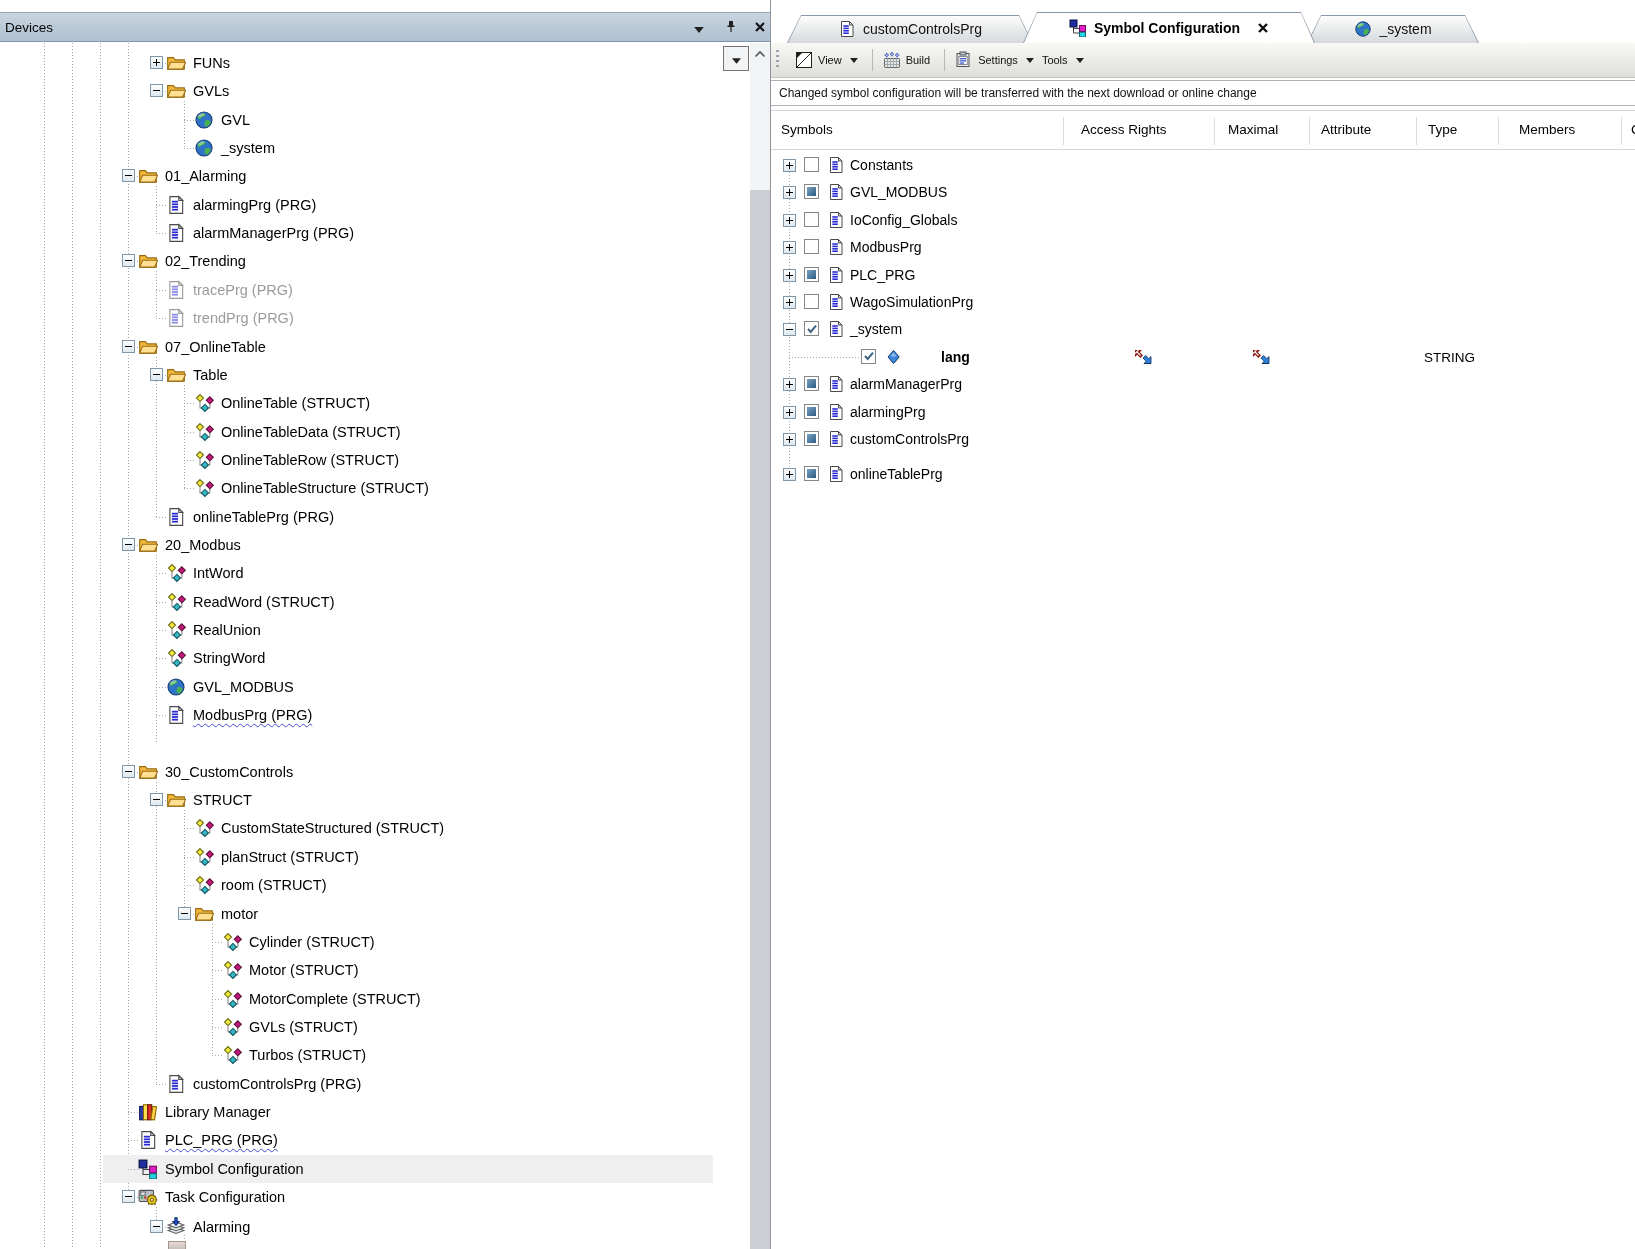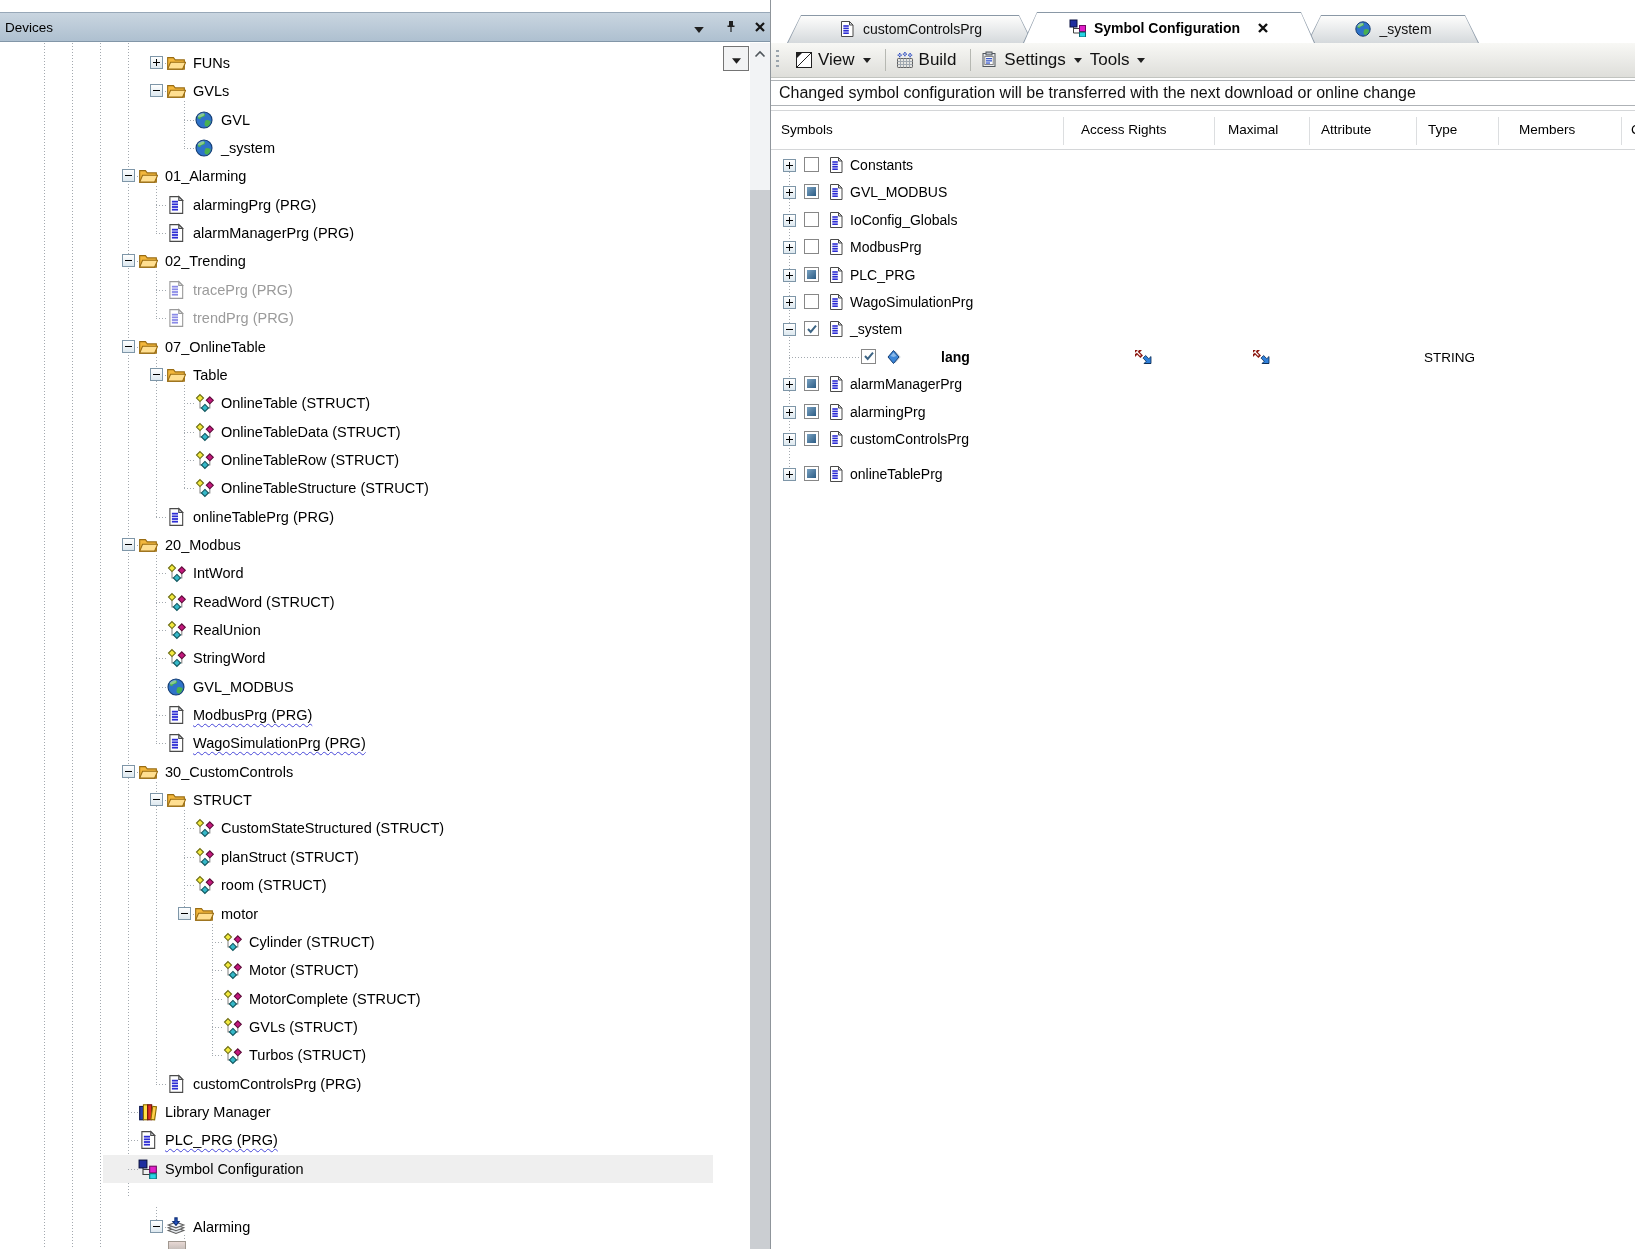--- a/index.html
+++ b/index.html
@@ -54,27 +54,27 @@
   .tab.active .tab-fill { background:#ffffff; }
   .tab .tab-content { position:absolute; inset:0; display:flex; align-items:center; justify-content:center; gap:7px; }
   .tab .tab-label { font-size:14px; color:#111; white-space:nowrap; }
   .tab.active .tab-label { font-weight:bold; color:#000; }
   .tab .tab-icon { width:18px; height:18px; } .tab .tab-icon svg { width:100%; height:100%; display:block; }
   .toolbar { position:absolute; left:0; top:43px; width:865px; height:35px;
     background:linear-gradient(#f8f8f5,#dededa); border-bottom:1px solid #c2c4c0;
     display:flex; align-items:center; }
   .grip { width:3px; height:20px; margin-left:5px; margin-right:16px;
     background-image:repeating-linear-gradient(to bottom,#9aa4ac 0 2px,transparent 2px 5px); }
-  .tb-item { display:flex; align-items:center; gap:5px; font-size:17px; color:#111; margin-right:8px; }
+  .tb-item { display:flex; align-items:center; gap:5px; font-size:11px; color:#111; margin-right:8px; }
   .tb-icon { width:18px; height:18px; } .tb-icon svg { width:100%; height:100%; display:block; }
   .tb-sep { width:1px; height:22px; background:#b6b8b2; margin:0 10px 0 6px; }
   .caret { width:8px; height:5px; margin-left:3px; } .caret svg { display:block; }
   .msgbar { position:absolute; left:0; top:80px; width:865px; height:26px; background:#fff;
     border-top:1px solid #aeb2b6; border-bottom:1px solid #aeb2b6; }
-  .msgbar .msg { position:absolute; left:8px; top:0; line-height:24px; font-size:16px; color:#111; white-space:nowrap; }
+  .msgbar .msg { position:absolute; left:8px; top:0; line-height:24px; font-size:12px; color:#111; white-space:nowrap; }
 
   .thead { position:absolute; left:0; top:110px; width:865px; height:40px; background:#fff;
     border-top:1px solid #d4d6d8; border-bottom:1px solid #d4d6d8; }
   .th { position:absolute; top:0; line-height:38px; font-size:13.5px; color:#000; white-space:nowrap; }
   .th-sep { position:absolute; top:6px; height:28px; width:1px; background:#dcdee0; }
 
   .srow { position:absolute; left:0; width:865px; height:27px; }
   .checkbox { position:absolute; top:5px; width:15px; height:15px; background:#fff; border:1px solid #878787; }
   .checkbox .part { position:absolute; left:2px; top:2px; width:9px; height:9px;
     background:linear-gradient(135deg,#7aa2c2,#2c5c84); }
@@ -440,36 +440,20 @@
               <g fill="#2c2cd4">
                 <rect x="5.3" y="5.2" width="5.5" height="1.6"></rect>
                 <rect x="5.3" y="7.6" width="5.5" height="1.6"></rect>
                 <rect x="5.3" y="10" width="5.5" height="1.6"></rect>
                 <rect x="5.3" y="12.4" width="5.5" height="1.6"></rect>
               </g>
             </svg>
           </span>
           <span class="tlabel wavy" style="left: 193px;">ModbusPrg (PRG)</span>
         </div>
-        <div class="trow" style="top: 686.4px;">
-          <div class="hstub" style="left: 156px; top: 14px; width: 12px;"></div>
-          <span class="ticon" style="left: 166px;">
-            <svg viewBox="0 0 18 18">
-              <path d="M3.5 1.5 h8 l3.5 3.5 v11.5 h-11.5z" fill="#fff" stroke="#4a4a4a"></path>
-              <path d="M11.5 1.5 l3.5 3.5 h-3.5z" fill="#d8dce0" stroke="#4a4a4a"></path>
-              <g fill="#2c2cd4">
-                <rect x="5.3" y="5.2" width="5.5" height="1.6"></rect>
-                <rect x="5.3" y="7.6" width="5.5" height="1.6"></rect>
-                <rect x="5.3" y="10" width="5.5" height="1.6"></rect>
-                <rect x="5.3" y="12.4" width="5.5" height="1.6"></rect>
-              </g>
-            </svg>
-          </span>
-          <span class="tlabel wavy" style="left: 193px;">WagoSimulationPrg (PRG)</span>
-        </div>
         <div class="trow" style="top: 714.75px;">
           <div class="hstub" style="left: 128px; top: 14px; width: 12px;"></div>
           <div class="expander" style="left: 122px;">
             <div class="hbar"></div>
           </div>
           <span class="ticon" style="left: 138px;">
             <svg viewBox="0 0 18 18">
               <path d="M1.5 4.2 h5.2 l1.6 2 h8.2 v8.3 h-15z" fill="#f3b73c" stroke="#996c12"></path>
               <path d="M1.5 14.5 l2.6-6.2 h13.6 l-2.8 6.2z" fill="#ffdf91" stroke="#996c12"></path>
             </svg>
@@ -647,20 +631,40 @@
           <div class="hstub" style="left: 128px; top: 14px; width: 12px;"></div>
           <span class="ticon" style="left: 138px;">
             <svg viewBox="0 0 18 18">
               <path d="M4.5 5 v9 h6.5 M4.5 9.5 h6.5" stroke="#404040" fill="none"></path>
               <rect x="1" y="1" width="7" height="7" fill="#1f2d9e" stroke="#0a1040"></rect>
               <rect x="10.5" y="6.5" width="6" height="6" fill="#e01ec8" stroke="#700a60"></rect>
               <rect x="10.5" y="13.2" width="6" height="4.8" fill="#28d4e4" stroke="#0a6a74"></rect>
             </svg>
           </span>
           <span class="tlabel" style="left: 165px;">Symbol Configuration</span>
+        </div>
+        <div class="trow" style="top: 1140px;">
+          <div class="hstub" style="left: 128px; top: 14px; width: 12px;"></div>
+          <div class="expander" style="left: 122px;">
+            <div class="hbar"></div>
+          </div>
+          <span class="ticon" style="left: 138px;">
+            <svg viewBox="0 0 18 18">
+              <rect x="1" y="3" width="13" height="10" rx="1" fill="#b8bec4" stroke="#50565c"></rect>
+              <rect x="2.5" y="4.5" width="4" height="3" fill="#e8f0f4" stroke="#6a7076"></rect>
+              <rect x="2.5" y="8.5" width="2" height="2" fill="#30b040"></rect>
+              <rect x="5.5" y="8.5" width="2" height="2" fill="#d03020"></rect>
+              <circle cx="12.5" cy="11.5" r="4" fill="#e8c822" stroke="#7a6408"></circle>
+              <circle cx="12.5" cy="11.5" r="1.4" fill="#fff8d0" stroke="#7a6408"></circle>
+              <g stroke="#7a6408" stroke-width="1.5">
+                <path d="M12.5 6.7 v1.4 M12.5 14.9 v1.4 M7.7 11.5 h1.4 M15.9 11.5 h1.4 M9.2 8.2 l1 1 M14.8 14.8 l1 1 M15.8 8.2 l-1 1 M10.2 14.8 l-1 1"></path>
+              </g>
+            </svg>
+          </span>
+          <span class="tlabel" style="left: 165px;">Task Configuration</span>
         </div>
         <div class="trow" style="top: 1170px; text-align: right;">
           <div class="hstub" style="left: 156px; top: 14px; width: 12px;"></div>
           <div class="expander" style="left: 150px;">
             <div class="hbar"></div>
           </div>
           <span class="ticon" style="left: 166px;">
             <svg viewBox="0 0 18 18">
               <g stroke="#606060" fill="#e4e8ec">
                 <path d="M2 12.2 L9 9.6 L16 12.2 L9 14.8 Z"></path>

